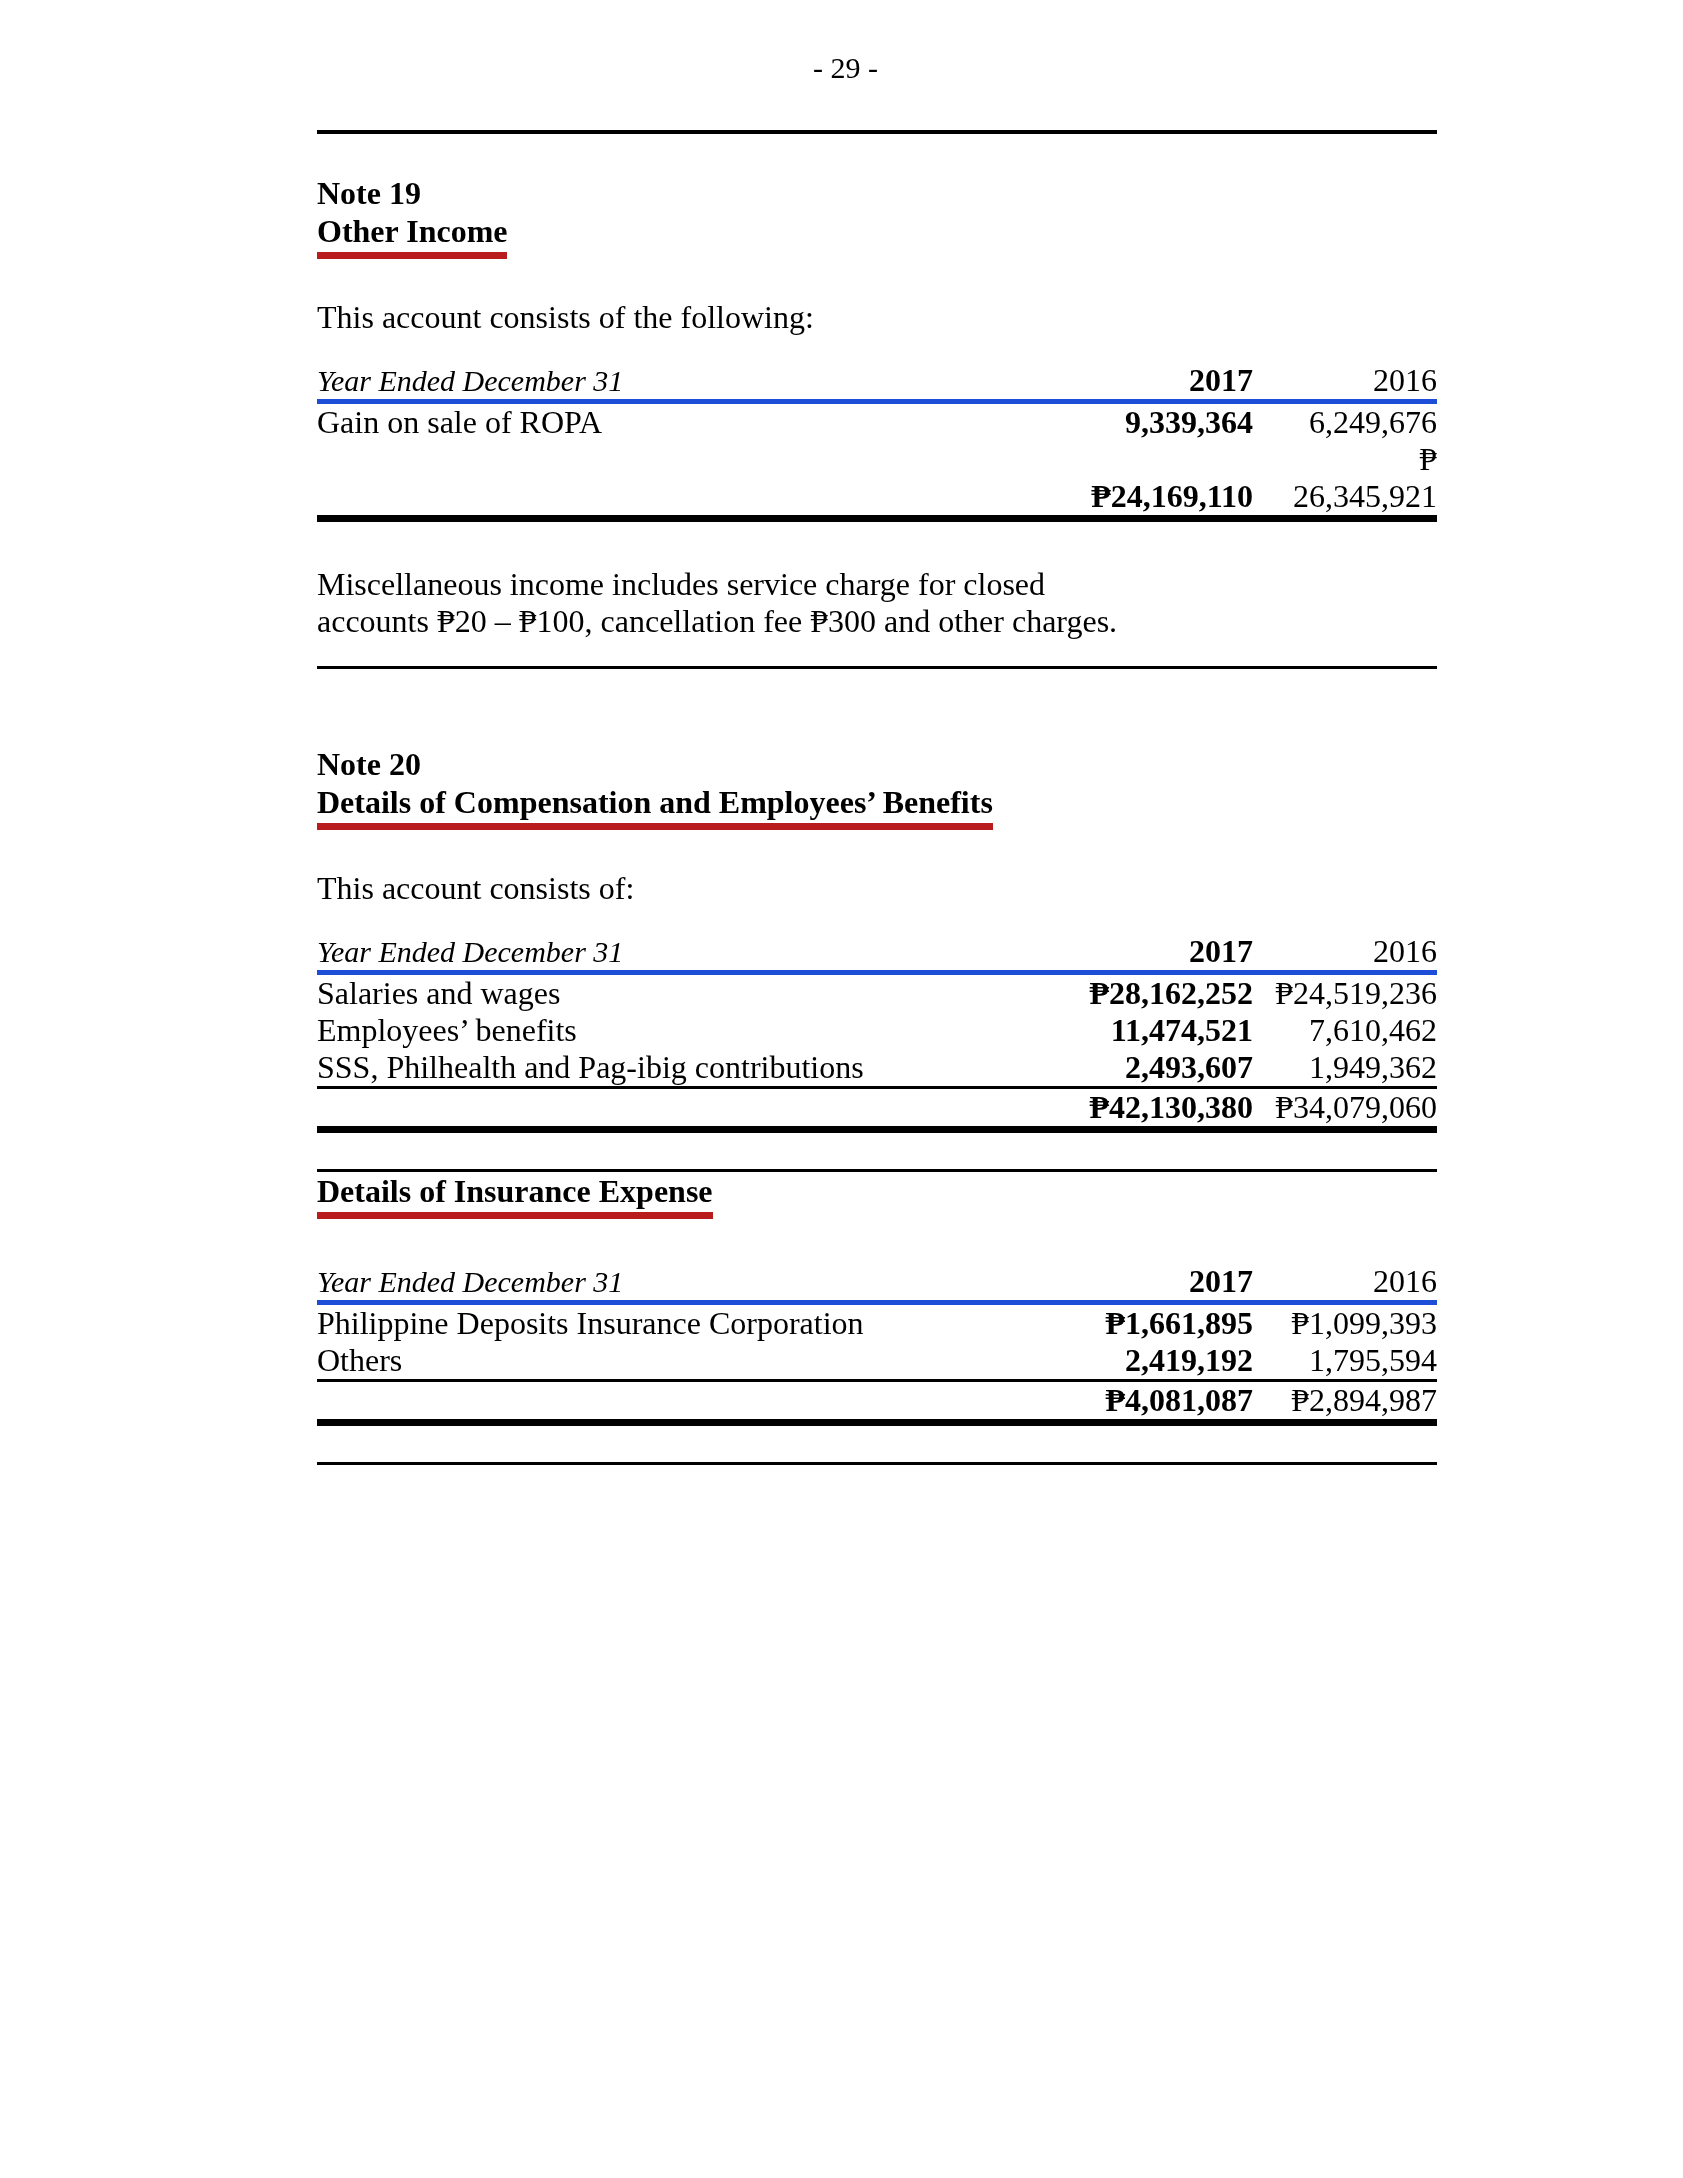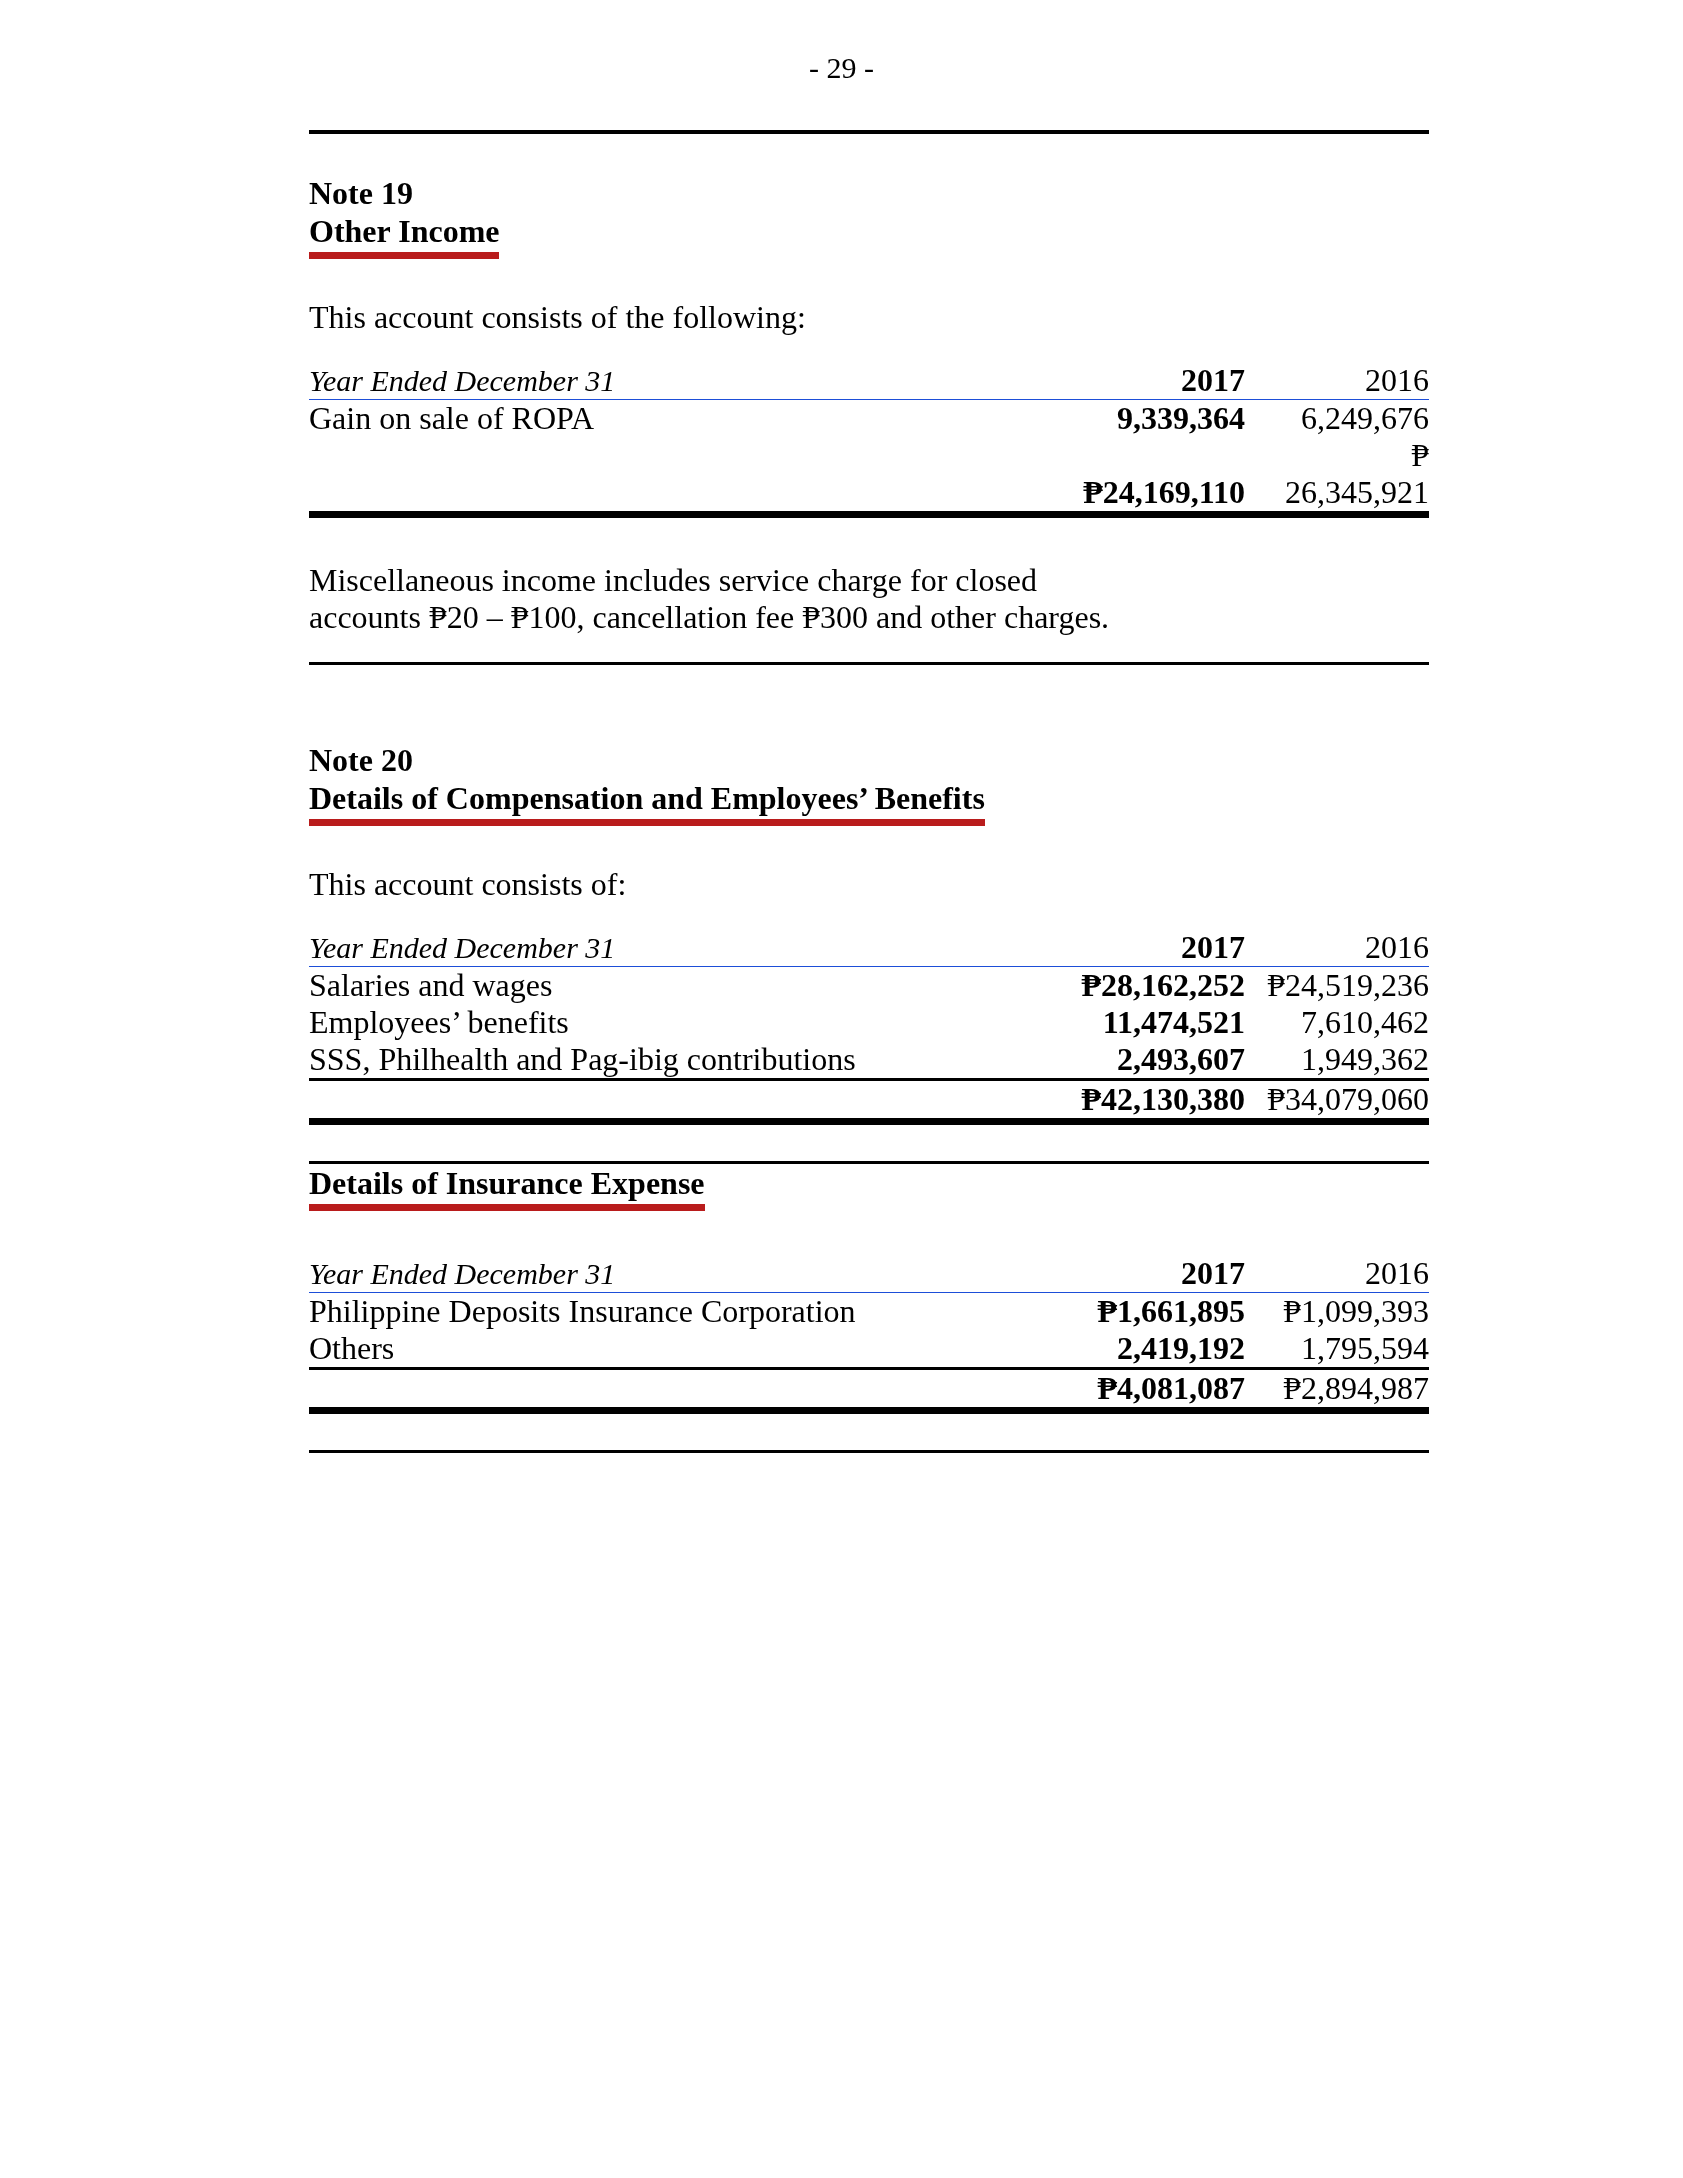--- a/index.html
+++ b/index.html
@@ -7,41 +7,42 @@
     position: relative;
     width: 1683px;
     height: 2178px;
     background: #ffffff;
     color: #000000;
     font-family: "Liberation Serif", "DejaVu Serif", serif;
     font-size: 32px;
     box-sizing: border-box;
     padding-top: 50px;
     overflow: hidden;
+    padding-left: 8px;
   }
   .content { margin-left: 309px; width: 1120px; }
   .page-number { text-align: center; font-size: 30px; line-height: 36px; }
   .rule { border: none; margin: 0; background: transparent; }
   .rule-top     { border-top: 4px solid #000; margin-top: 44px; }
   .rule-divider { border-top: 3px solid #000; }
   .note-heading { font-weight: bold; line-height: 38px; margin-top: 40px; }
   .note-subtitle-wrap { line-height: 38px; }
   .note-subtitle {
     display: inline-block;
     font-weight: bold;
     border-bottom: 7px solid #b91c1c;
     padding-bottom: 2px;
   }
   .intro { margin: 40px 0 0 0; line-height: 37px; }
   .fin-table { margin-top: 26px; }
   .t-row { display: flex; line-height: 37px; }
   .t-label { flex: 1; text-align: left; }
   .t-y17 { width: 198px; text-align: right; }
   .t-y16 { width: 184px; text-align: right; }
-  .t-head { border-bottom: 1px solid #1d4ed8; }
+  .t-head { border-bottom: 5px solid #1d4ed8; }
   .t-head .t-label { font-style: italic; font-size: 30px; }
   .t-head .t-y17 { font-weight: bold; }
   .rule-after { border-bottom: 3px solid #000; }
   .t-total { border-bottom: 7px solid #000; }
   .t-total .t-y17, .t-row .t-y17 { font-weight: bold; }
   .t-head .t-y16, .t-row .t-y16 { font-weight: normal; }
   .footnote { margin: 44px 0 0 0; width: 842px; line-height: 37px; }
   .divider-after-note19 { margin-top: 26px; }
   .divider-after-table  { margin-top: 36px; }
 </style>

